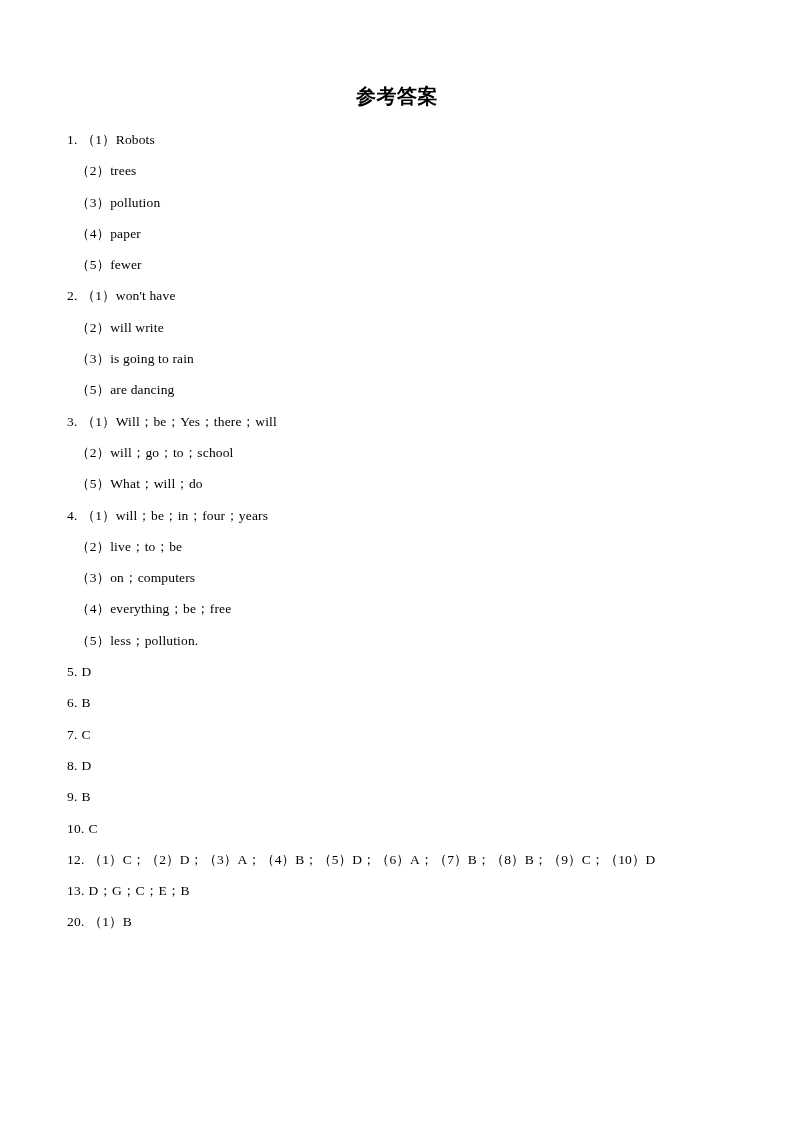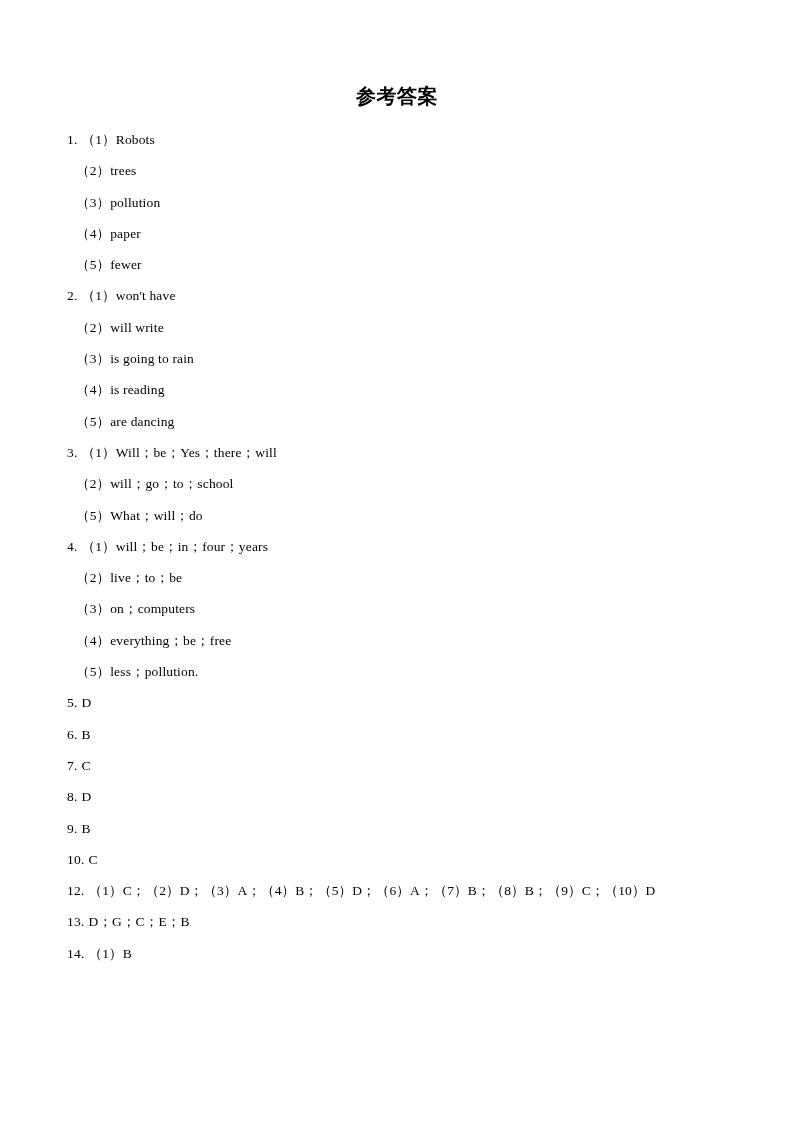--- a/index.html
+++ b/index.html
@@ -68,34 +68,33 @@
 
   <div class="answer-list">
       <div class="answer-line"><span class="num">1.</span><span class="num-gap"></span><span>（1）Robots</span></div>
       <div class="answer-line sub"><span>（2）trees</span></div>
       <div class="answer-line sub"><span>（3）pollution</span></div>
       <div class="answer-line sub"><span>（4）paper</span></div>
       <div class="answer-line sub"><span>（5）fewer</span></div>
       <div class="answer-line"><span class="num">2.</span><span class="num-gap"></span><span>（1）won't have</span></div>
       <div class="answer-line sub"><span>（2）will write</span></div>
       <div class="answer-line sub"><span>（3）is going to rain</span></div>
-      <div class="answer-line sub"><span>（4）is reading</span></div>
       <div class="answer-line sub"><span>（5）are dancing</span></div>
       <div class="answer-line"><span class="num">3.</span><span class="num-gap"></span><span>（1）Will；be；Yes；there；will</span></div>
       <div class="answer-line sub"><span>（2）will；go；to；school</span></div>
       <div class="answer-line sub"><span>（5）What；will；do</span></div>
       <div class="answer-line"><span class="num">4.</span><span class="num-gap"></span><span>（1）will；be；in；four；years</span></div>
       <div class="answer-line sub"><span>（2）live；to；be</span></div>
       <div class="answer-line sub"><span>（3）on；computers</span></div>
       <div class="answer-line sub"><span>（4）everything；be；free</span></div>
       <div class="answer-line sub"><span>（5）less；pollution.</span></div>
       <div class="answer-line"><span class="num">5.</span><span class="num-gap"></span><span>D</span></div>
       <div class="answer-line"><span class="num">6.</span><span class="num-gap"></span><span>B</span></div>
       <div class="answer-line"><span class="num">7.</span><span class="num-gap"></span><span>C</span></div>
       <div class="answer-line"><span class="num">8.</span><span class="num-gap"></span><span>D</span></div>
       <div class="answer-line"><span class="num">9.</span><span class="num-gap"></span><span>B</span></div>
       <div class="answer-line"><span class="num">10.</span><span class="num-gap"></span><span>C</span></div>
       <div class="answer-line"><span class="num">12.</span><span class="num-gap"></span><span>（1）C；（2）D；（3）A；（4）B；（5）D；（6）A；（7）B；（8）B；（9）C；（10）D</span></div>
       <div class="answer-line"><span class="num">13.</span><span class="num-gap"></span><span>D；G；C；E；B</span></div>
-      <div class="answer-line"><span class="num">14.</span><span class="num-gap"></span><span>（1）B</span></div>
+      <div class="answer-line"><span class="num">20.</span><span class="num-gap"></span><span>（1）B</span></div>
     </div>
 
 </div>
 
 </body></html>

